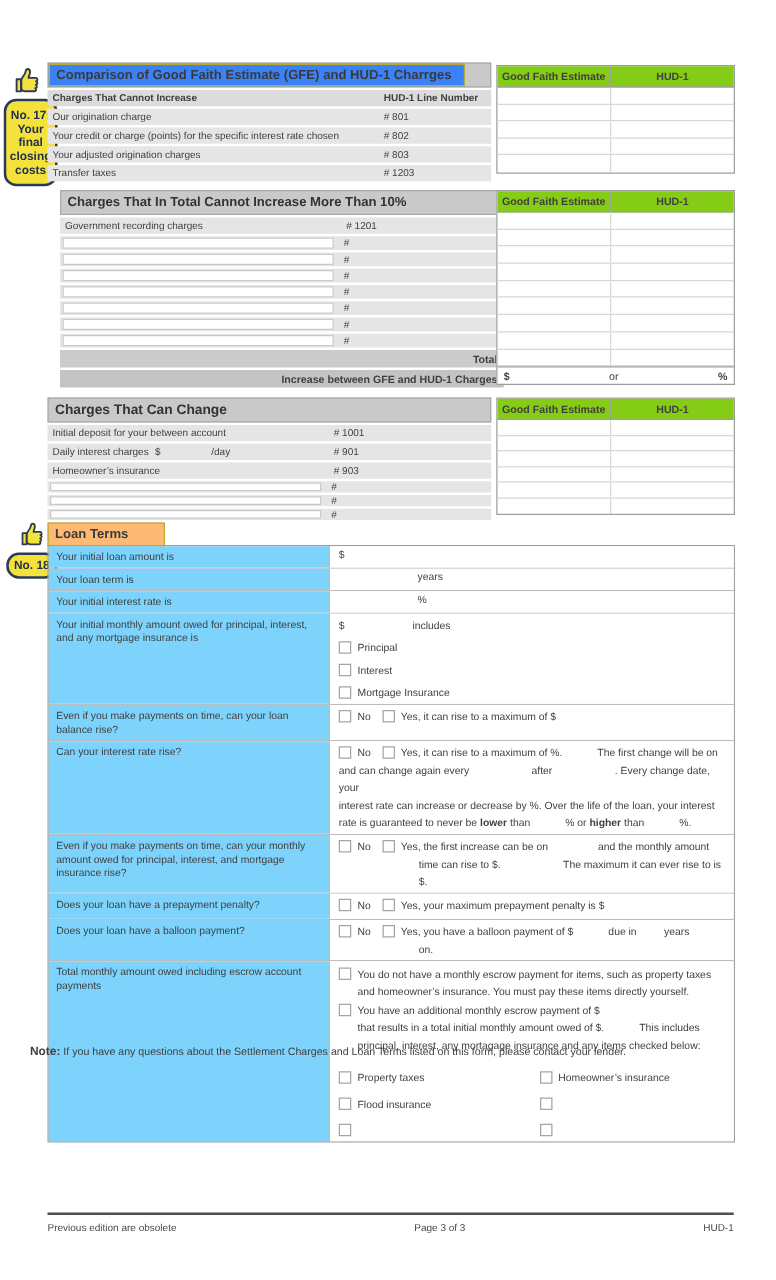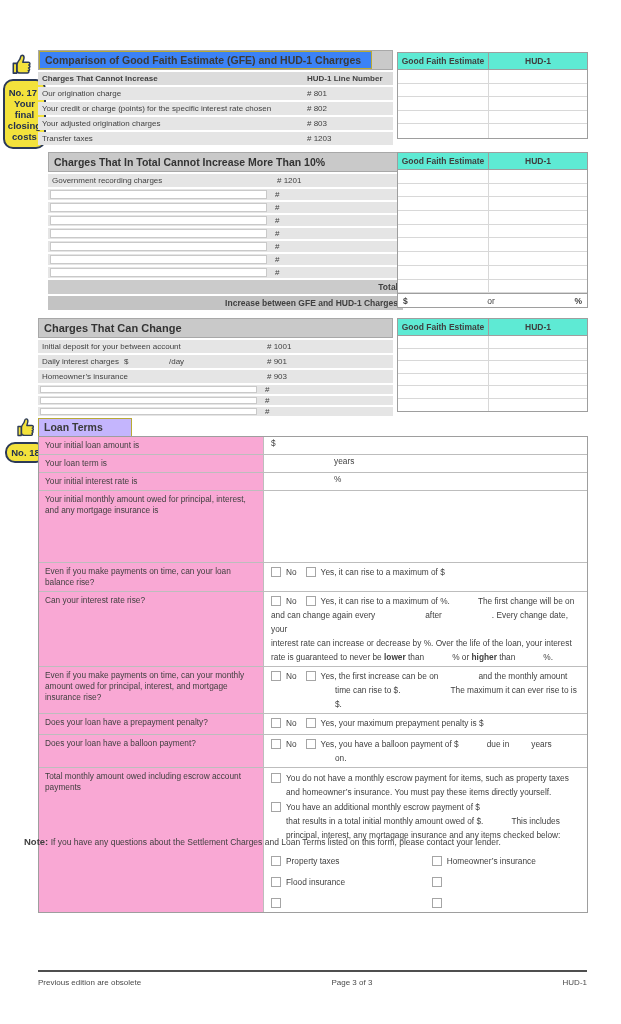--- a/index.html
+++ b/index.html
@@ -12,57 +12,57 @@
   
   .badge{position:absolute;background:#f3e23c;border:2px solid #2c3a57;border-radius:10px;
          color:#22304e;font-weight:bold;text-align:center;white-space:pre-line;
          display:flex;align-items:center;justify-content:center;font-size:9.5px;line-height:11px}
   .thumb{position:absolute}
 
   
   .titlebar{height:20px;background:#c9c9c9;border:1px solid #a8a8a8;display:flex;align-items:stretch}
   .hl{background:#3b82f6;border:1px solid #b8aa35;color:#3a3a3a;font-weight:bold;font-size:10.5px;
       padding:2px 10px 2px 5px;display:flex;align-items:center}
-  .hl2{display:inline-block;background:#c4b5fd;border:1px solid #b8aa35;color:#3a3a3a;font-weight:bold;
+  .hl2{display:inline-block;background:#fdba74;border:1px solid #b8aa35;color:#3a3a3a;font-weight:bold;
        font-size:10.5px;padding:2px 28px 3px 5px}
   .gtitle{background:#c9c9c9;border:1px solid #a8a8a8;font-weight:bold;color:#333;padding:3px 5px}
 
   
   .r1row{display:flex;align-items:center;background:#e5e5e5;margin-top:2px;padding:2px 0 2px 4px;font-size:8px}
   .hdrrow{background:#dcdcdc;font-weight:bold}
   .flex1{flex:1;min-width:0}
   .linecol{width:86px;flex:none}
   .linecol2{width:126px;flex:none}
   .erow{display:flex;align-items:center;background:#e5e5e5;height:11px;margin-top:2px;padding-left:2px;font-size:8px}
   .ebox{width:217px;height:9px;background:#fff;border:1px solid #c9c9c9;flex:none}
   .ehash{margin-left:8px}
   .trow{background:#cbcbcb;text-align:right;font-weight:bold;font-size:8.5px;padding:2px 5px;margin-top:2px}
   .trow2{background:#c3c3c3}
 
   
   .rt{background:#fff;border:1px solid #9e9e9e}
-  .rt-h{display:flex;background:#5eead4;font-size:8.5px;font-weight:bold;border-bottom:1px solid #9e9e9e}
+  .rt-h{display:flex;background:#84cc16;font-size:8.5px;font-weight:bold;border-bottom:1px solid #9e9e9e}
   .rt-h div{padding:3px 2px;text-align:center}
   .rt-c1{width:91px;flex:none;border-right:1px solid #9e9e9e}
   .rt-c2{flex:1}
   .rt-r{display:flex;border-bottom:1px solid #d8d8d8}
   .rt-r:last-child{border-bottom:none}
   .rt-r .rt-c1{border-right:1px solid #d8d8d8}
   .rt1 .rt-r{height:13.6px}
   .rt2 .rt-r{height:13.7px}
   .rt3 .rt-r{height:12.5px}
   .rt-f{display:flex;justify-content:space-between;align-items:center;font-size:8.5px;
         padding:2px 5px;border-top:1px solid #9e9e9e;font-weight:bold;height:14px}
   .rt-f .or{font-weight:normal}
 
   
   .loan{border:1px solid #9e9e9e;width:550px}
   .lrow{display:flex;border-top:1px solid #bdbdbd}
   .lrow:first-child{border-top:none}
-  .lcell{width:225px;flex:none;background:#f9a8d4;border-right:1px solid #bdbdbd;
+  .lcell{width:225px;flex:none;background:#7dd3fc;border-right:1px solid #bdbdbd;
          padding:3px 6px;font-size:8.3px;line-height:11px}
   .rcell{flex:1;background:#fff;padding:2px 7px;font-size:8.3px;line-height:14px}
   .cb{display:inline-block;width:10px;height:10px;background:#fff;border:1px solid #a5a5a5;
       vertical-align:-2px;margin-right:5px;flex:none}
   .vind{padding-left:70px}
   .ind{padding-left:64px}
   .gap22{display:inline-block;width:22px}
   .gap28{display:inline-block;width:28px}
   .gap40{display:inline-block;width:40px}
   .gap50{display:inline-block;width:50px}
@@ -320,20 +320,29 @@
       <div class="rcell vind" style="line-height:9px">years</div>
     </div>
 
     <div class="lrow" style="min-height:12px">
       <div class="lcell">Your initial interest rate is</div>
       <div class="rcell vind" style="line-height:9px">%</div>
     </div>
 
     <div class="lrow" style="min-height:72px">
       <div class="lcell">Your initial monthly amount owed for principal, interest, and any mortgage insurance is</div>
+      <div class="rcell">
+        <div>
+          <span>$</span>
+          <span style="margin-left:52px">includes</span>
+        </div>
+        <div class="chk"><span class="cb"></span><span>Principal</span></div>
+        <div class="chk"><span class="cb"></span><span>Interest</span></div>
+        <div class="chk"><span class="cb"></span><span>Mortgage Insurance</span></div>
+      </div>
     </div>
 
     <div class="lrow" style="min-height:23px">
       <div class="lcell">Even if you make payments on time, can your loan balance rise?</div>
       <div class="rcell">
         <div><span class="cb"></span><span class="nol">No</span><span class="cb"></span><span>Yes, it can rise to a maximum of $</span></div>
       </div>
     </div>
 
     <div class="lrow" style="min-height:57px">

